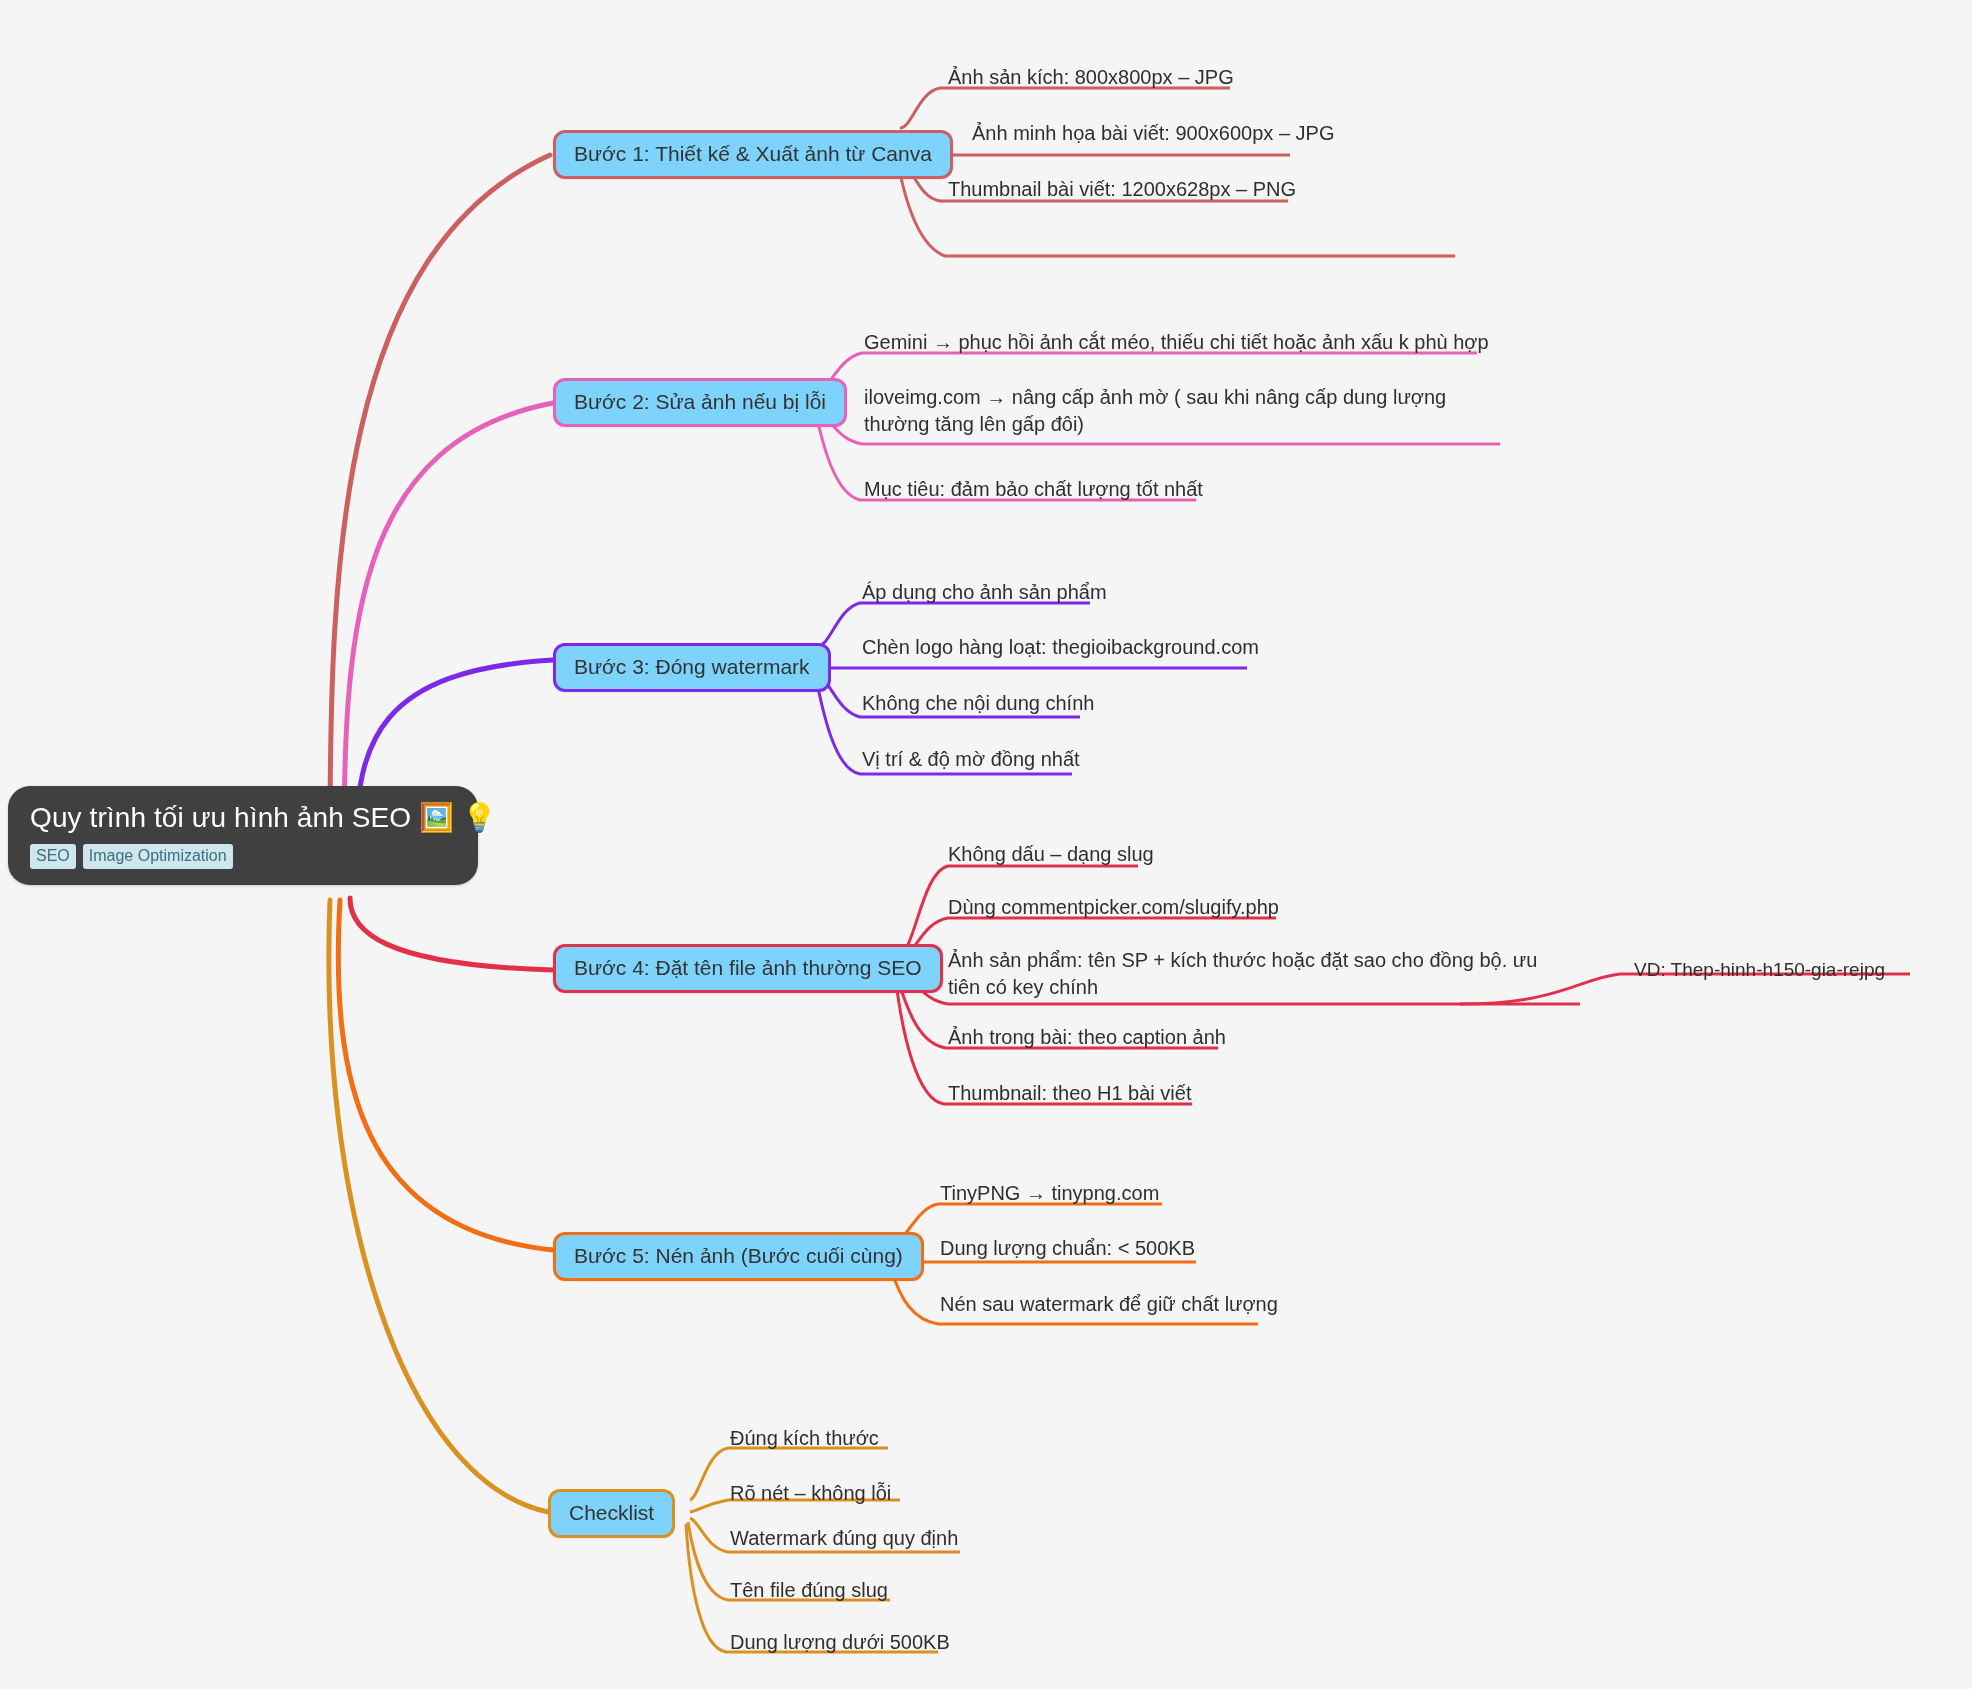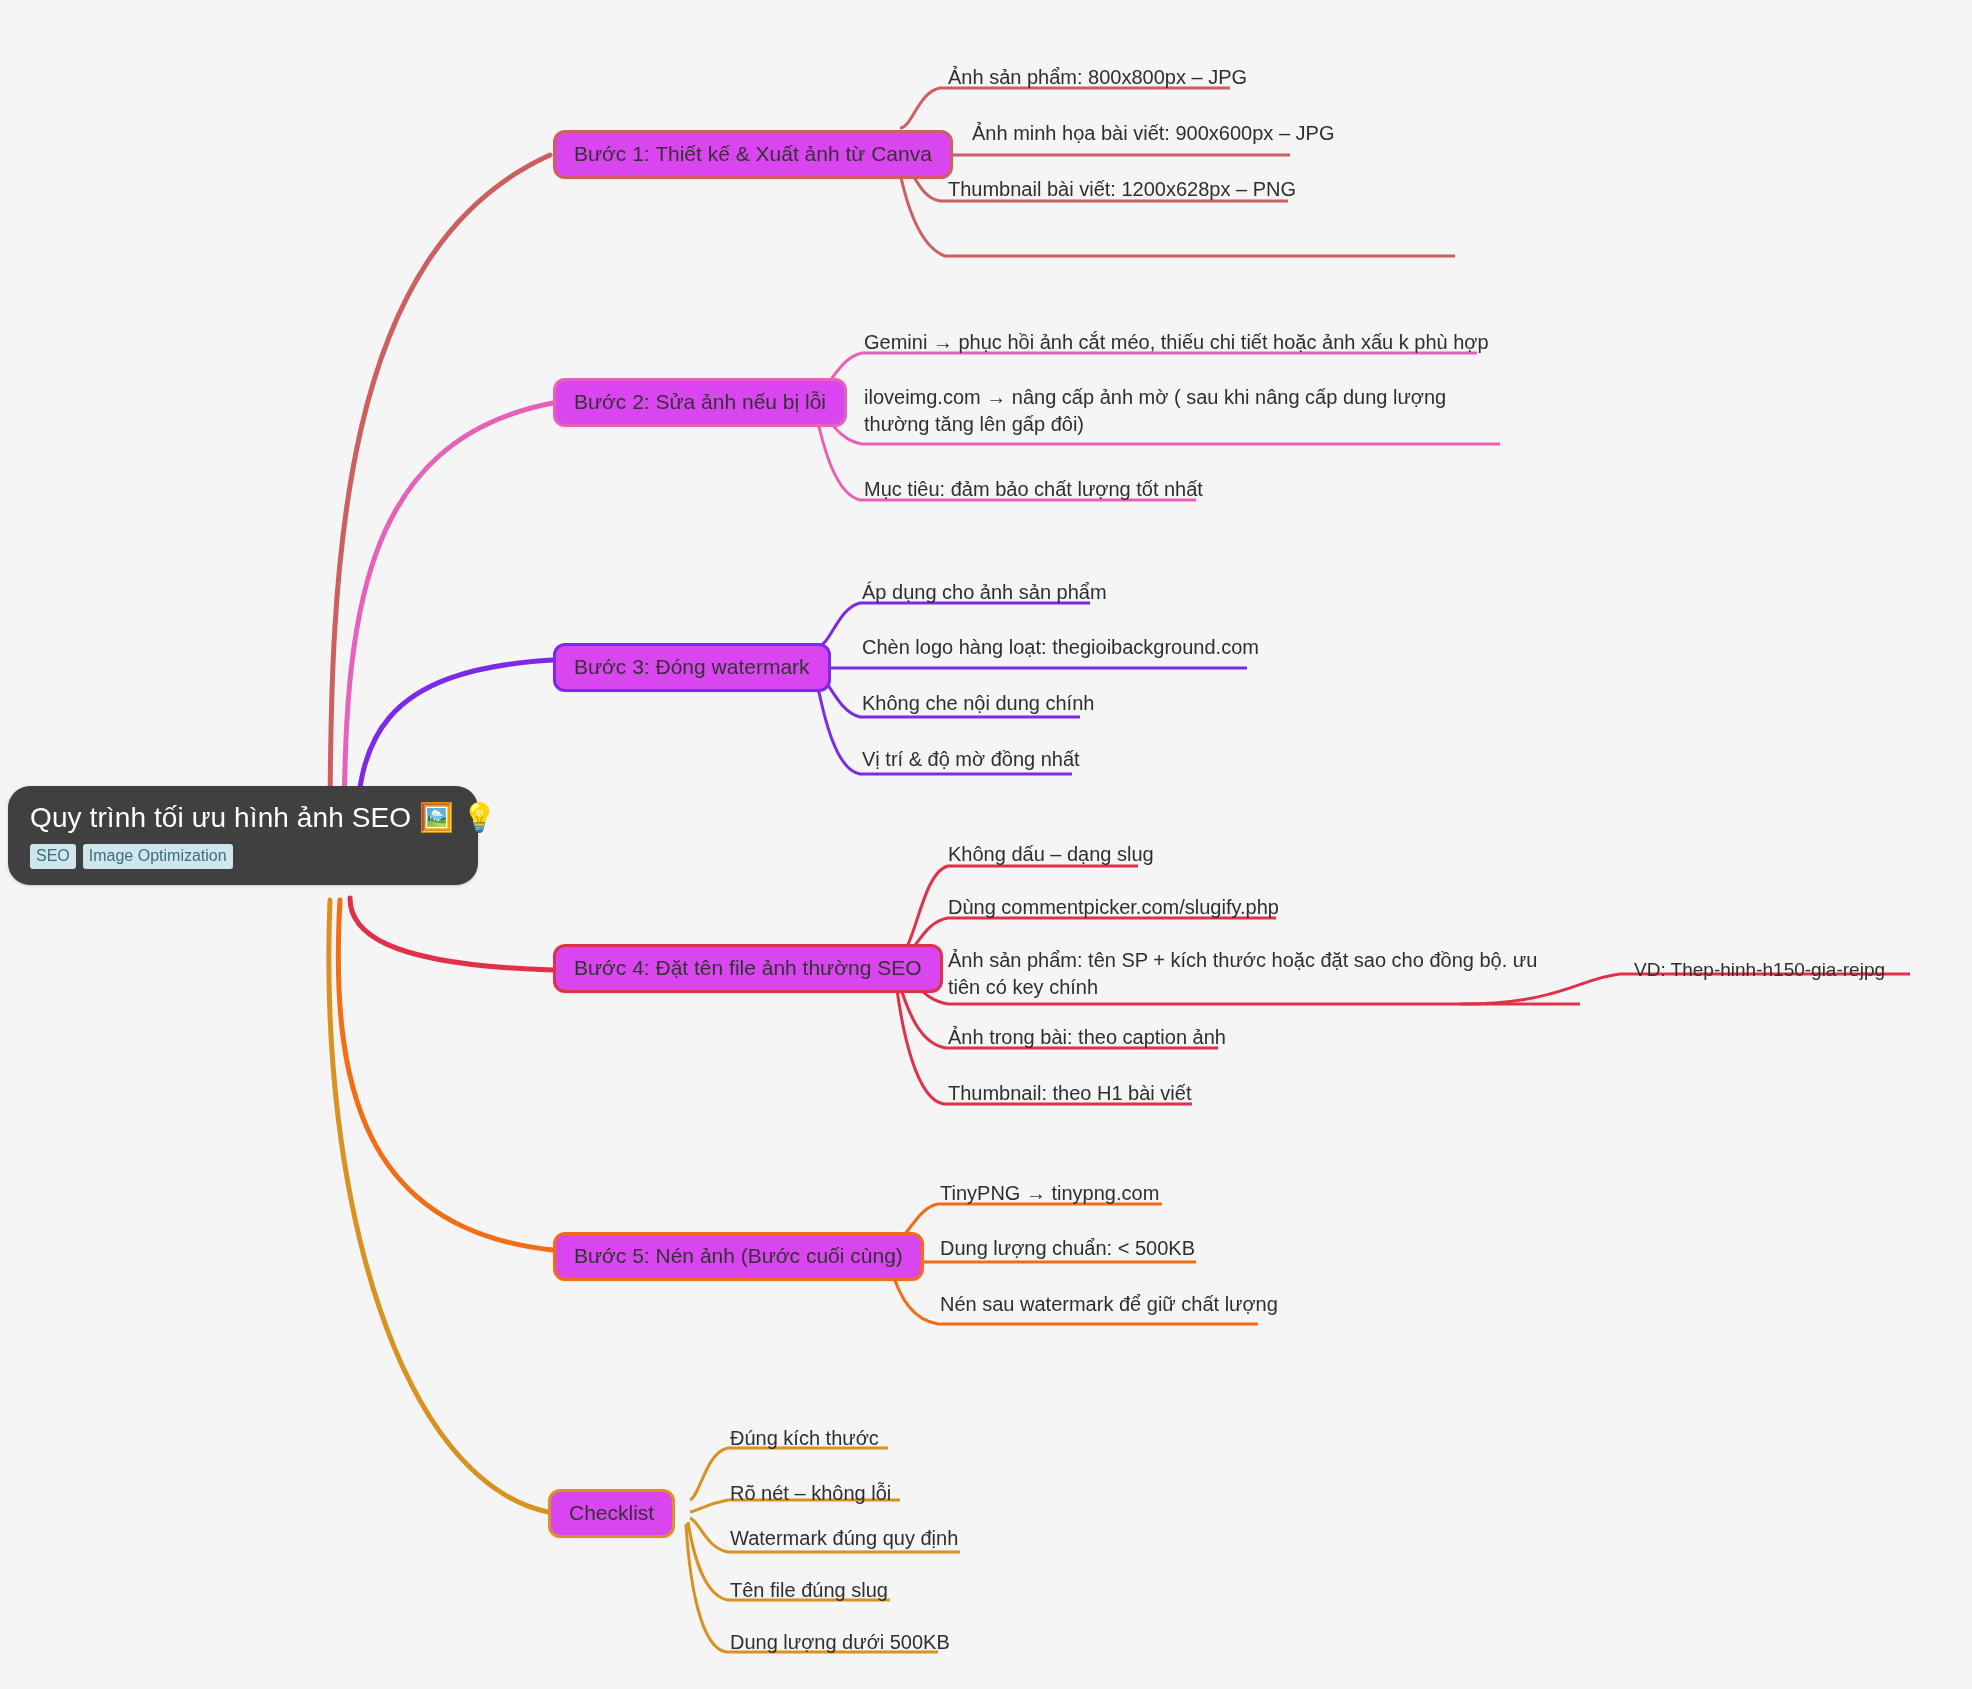--- a/index.html
+++ b/index.html
@@ -36,21 +36,21 @@
     color:#3d6f80;
     font-size:16px;
     line-height:1;
     padding:4px 6px 5px 6px;
     border-radius:3px;
     white-space:nowrap;
   }
 
   
   .pill{
-    background:#d946ef;
+    background:#7dd3fc;
     border:3px solid #cc5f5f;
     border-radius:12px;
     padding:9px 18px 10px 18px;
     font-size:21px;
     color:#333333;
     white-space:nowrap;
     box-shadow:0 1px 2px rgba(0,0,0,.06);
   }
 
   
@@ -127,21 +127,21 @@
     <div class="root-tags">
       <span class="tag">SEO</span>
       <span class="tag">Image Optimization</span>
     </div>
   </div>
 
   <div class="node pill" style="left:553px;top:130px;border-color:#cc5f5f;">
     <span>Bước 1: Thiết kế &amp; Xuất ảnh từ Canva</span>
   </div>
   <div class="node leaf" style="left:944px;top:62px;">
-    <span>Ảnh sản phẩm: 800x800px – JPG</span>
+    <span>Ảnh sản kích: 800x800px – JPG</span>
   </div>
   <div class="node leaf" style="left:944px;top:118px;margin-left:24px;">
     <span>Ảnh minh họa bài viết: 900x600px – JPG</span>
   </div>
   <div class="node leaf" style="left:944px;top:174px;">
     <span>Thumbnail bài viết: 1200x628px – PNG</span>
   </div>
 
   <div class="node pill" style="left:553px;top:378px;border-color:#e662b8;">
     <span>Bước 2: Sửa ảnh nếu bị lỗi</span>

